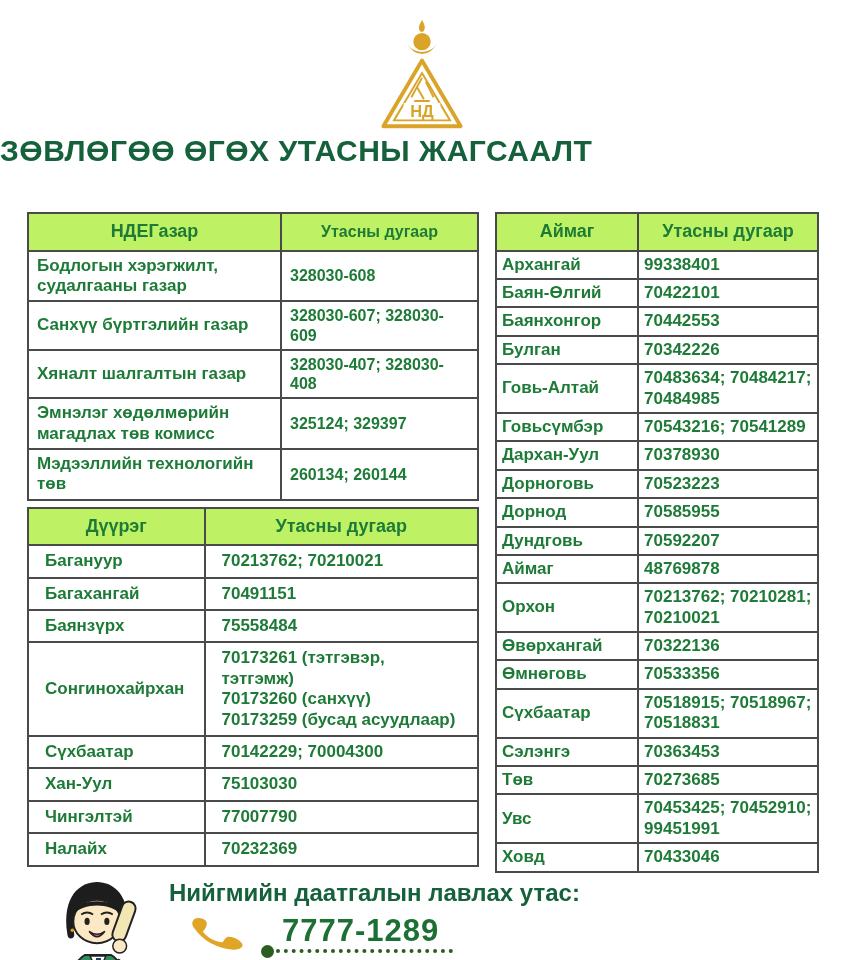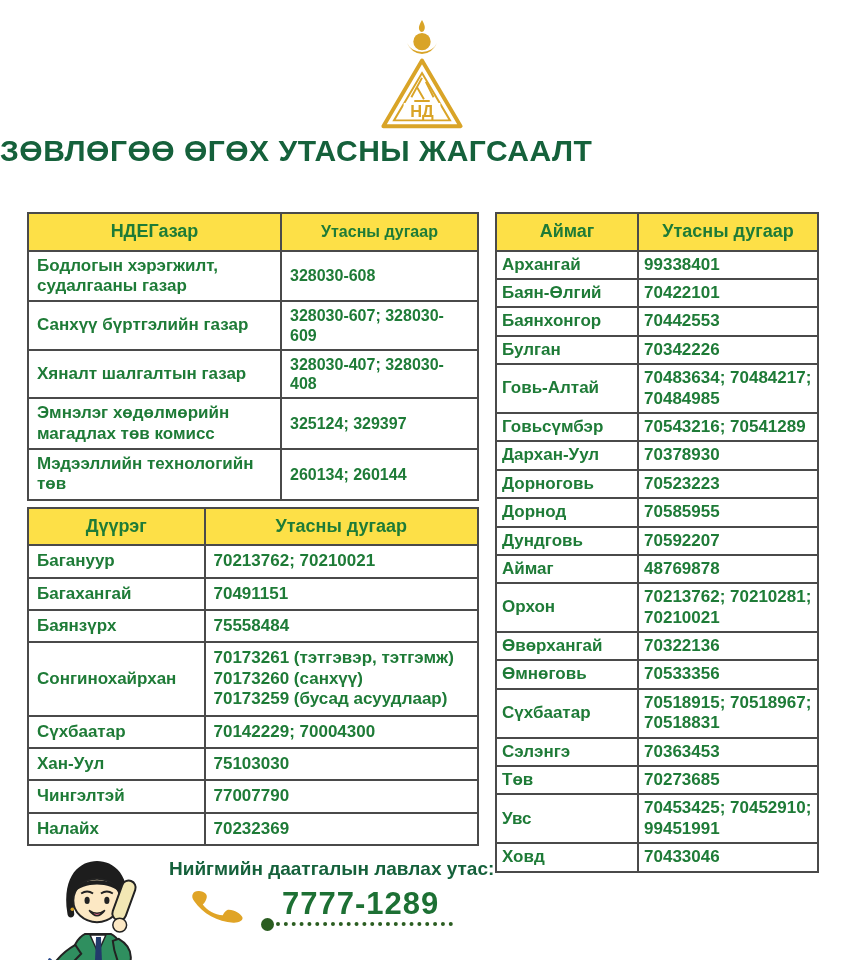--- a/index.html
+++ b/index.html
@@ -20,35 +20,35 @@
   .content{display:flex;align-items:flex-start;gap:16px;padding:0 24px 0 27px;}
   .col-left{width:452px;flex:0 0 452px;}
   .col-right{flex:1;}
   
   table{border-collapse:collapse;width:100%;table-layout:fixed;}
   th,td{
     border:2px solid #4A4A4A;color:#1E7B37;font-weight:bold;
     line-height:1.2;vertical-align:middle;white-space:pre-line;
     overflow:hidden;
   }
-  th{background:#fde047;text-align:center;font-size:18px;padding:7px 4px;}
+  th{background:#bef264;text-align:center;font-size:18px;padding:7px 4px;}
   td{text-align:left;font-size:17px;padding:4px 8px;}
   .tbl1{margin-bottom:6px;}
   .tbl1 .c-name{width:54%;}
   .tbl1 .c-phone{font-size:16px;}
-  .tbl2 td{padding:5px 8px;}
+  .tbl2 td{padding:5px 16px;}
   .tbl2 .c-name{width:37%;}
   .tbl3 td{padding:3px 5px;}
   .tbl3 .c-name{width:41%;}
   
   .contact{display:flex;margin-top:8px;padding-left:0;}
   .illus{flex:0 0 140px;}
   .contact-right{flex:1;padding-top:2px;}
   .contact-label{
-    color:#15613B;font-size:19px;font-weight:bold;white-space:nowrap;
+    color:#15613B;font-size:24px;font-weight:bold;white-space:nowrap;
     margin:2px 0 6px 2px;
   }
   .contact-row{display:flex;align-items:flex-end;margin-left:16px;}
   .icon-cell{flex:0 0 74px;display:flex;justify-content:center;align-items:flex-end;}
   .dotted-wrap{display:flex;align-items:flex-end;}
   .start-dot{
     width:13px;height:13px;border-radius:50%;background:#2B5D21;
     margin:0 2px -5px 4px;flex:0 0 13px;
   }
   .phone-number{

